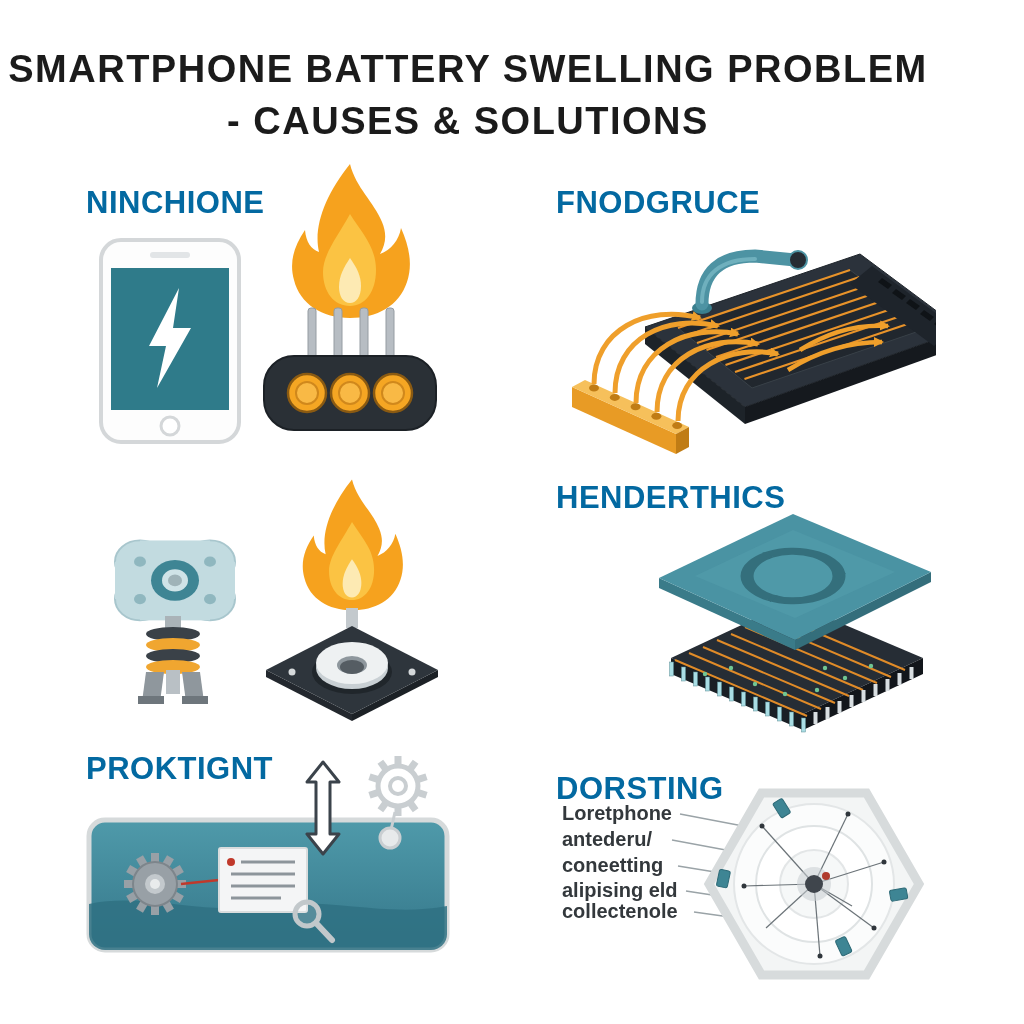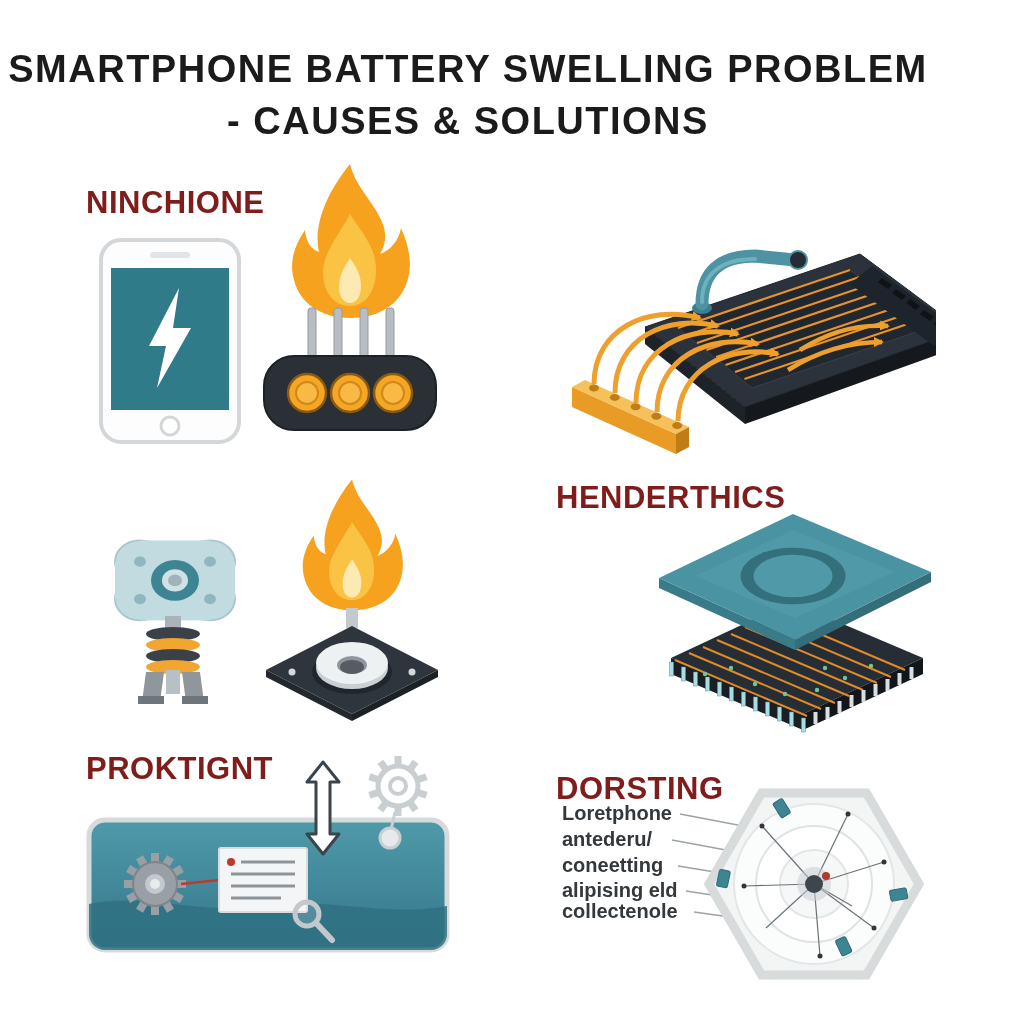--- a/index.html
+++ b/index.html
@@ -1,36 +1,37 @@
 <!DOCTYPE html>
 <html><head>
 <meta charset="utf-8">
 <style>
   html,body{margin:0;padding:0;background:#fff;}
   #page{position:relative;width:936px;height:1024px;background:#ffffff;overflow:hidden;
         font-family:"Liberation Sans", sans-serif;}
   .title-wrap{position:absolute;top:46px;left:0;width:100%;text-align:center;color:#1b1b1b;}
   .title-line1{font-size:38px;font-weight:700;letter-spacing:1.5px;line-height:1.25;}
   .title-line2{font-size:38px;font-weight:700;letter-spacing:1.5px;line-height:1.25;margin-top:4px;}
-  .sec-heading{position:absolute;font-size:31px;font-weight:700;letter-spacing:.5px;color:#7f1d1d;white-space:nowrap;}
+  .sec-heading{position:absolute;font-size:31px;font-weight:700;letter-spacing:.5px;color:#0369a1;white-space:nowrap;}
   svg{position:absolute;display:block;}
   svg text{font-family:"Liberation Sans", sans-serif;}
   .diagram-label{font-size:20px;font-weight:600;fill:#33383c;}
 </style>
 </head>
 <body>
 
 <div id="page">
 
   <div class="title-wrap">
     <div class="title-line1">SMARTPHONE BATTERY SWELLING PROBLEM</div>
     <div class="title-line2">- CAUSES &amp; SOLUTIONS</div>
   </div>
 
   <div class="sec-heading" style="left:86px;top:185px;">NINCHIONE</div>
+  <div class="sec-heading" style="left:556px;top:185px;">FNODGRUCE</div>
   <div class="sec-heading" style="left:556px;top:480px;">HENDERTHICS</div>
   <div class="sec-heading" style="left:86px;top:751px;">PROKTIGNT</div>
   <div class="sec-heading" style="left:556px;top:751px;margin-top:20px;">DORSTING</div>
 
   <svg style="left:95px;top:236px;" width="150" height="212" viewBox="0 0 150 212">
     <rect x="6" y="4" width="138" height="202" rx="20" fill="#fdfdfd" stroke="#d4d7d9" stroke-width="4"></rect>
     <rect x="55" y="16" width="40" height="6" rx="3" fill="#e2e5e7"></rect>
     <rect x="16" y="32" width="118" height="142" fill="#2f7b8a"></rect>
     <path d="M84 52 L54 110 L71 110 L62 152 L96 92 L78 92 Z" fill="#ffffff"></path>
     <circle cx="75" cy="190" r="9" fill="#ffffff" stroke="#d4d7d9" stroke-width="3"></circle>

